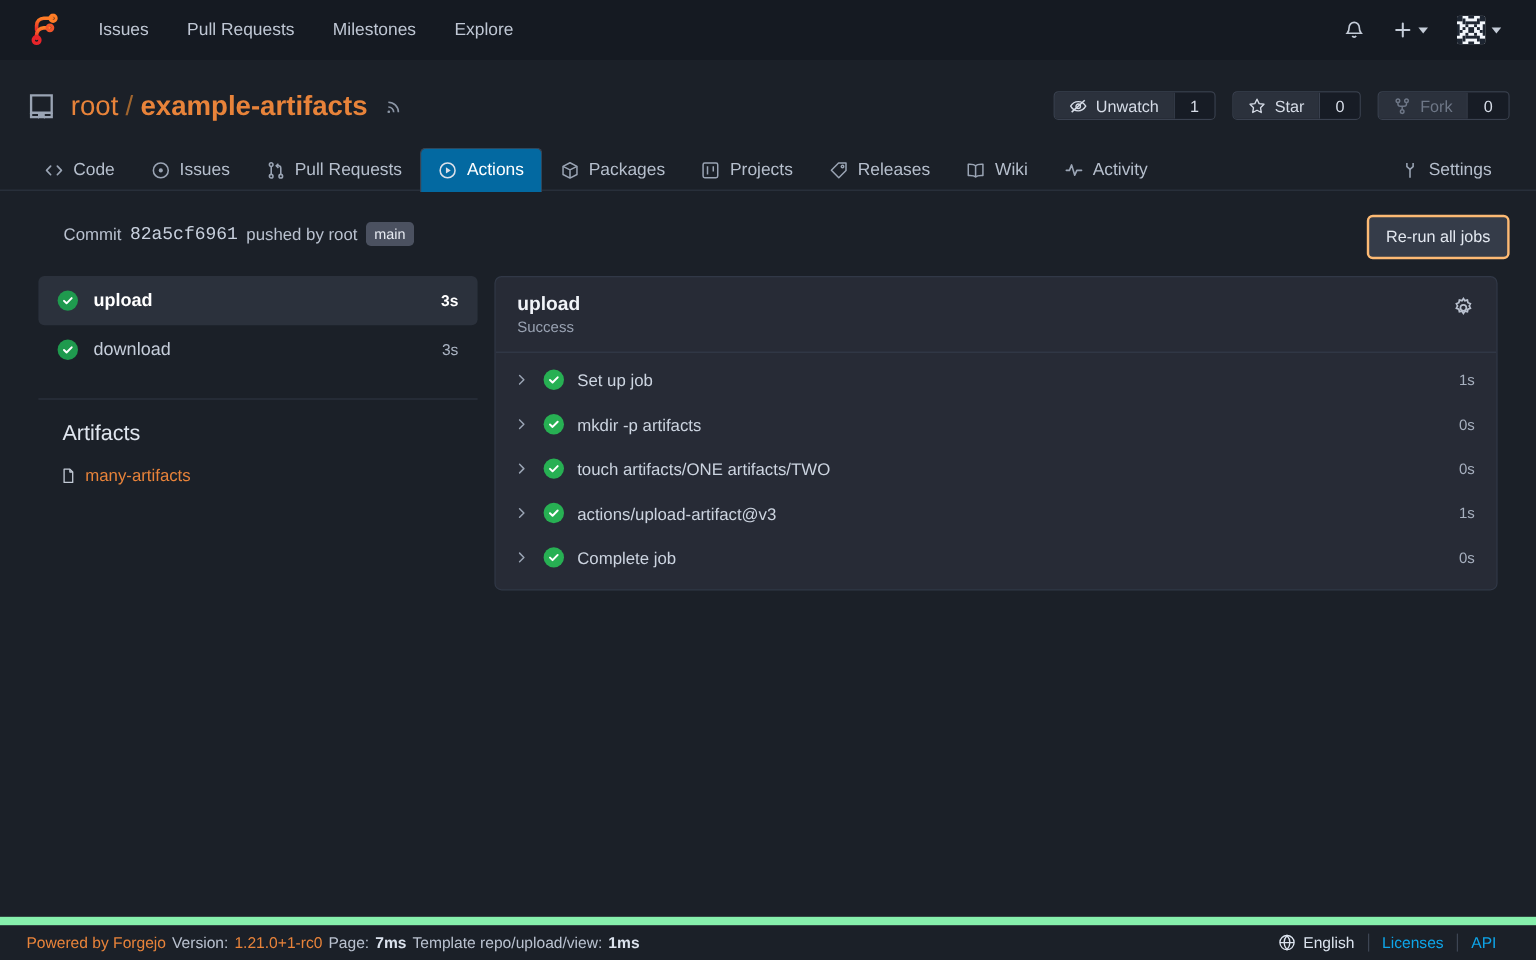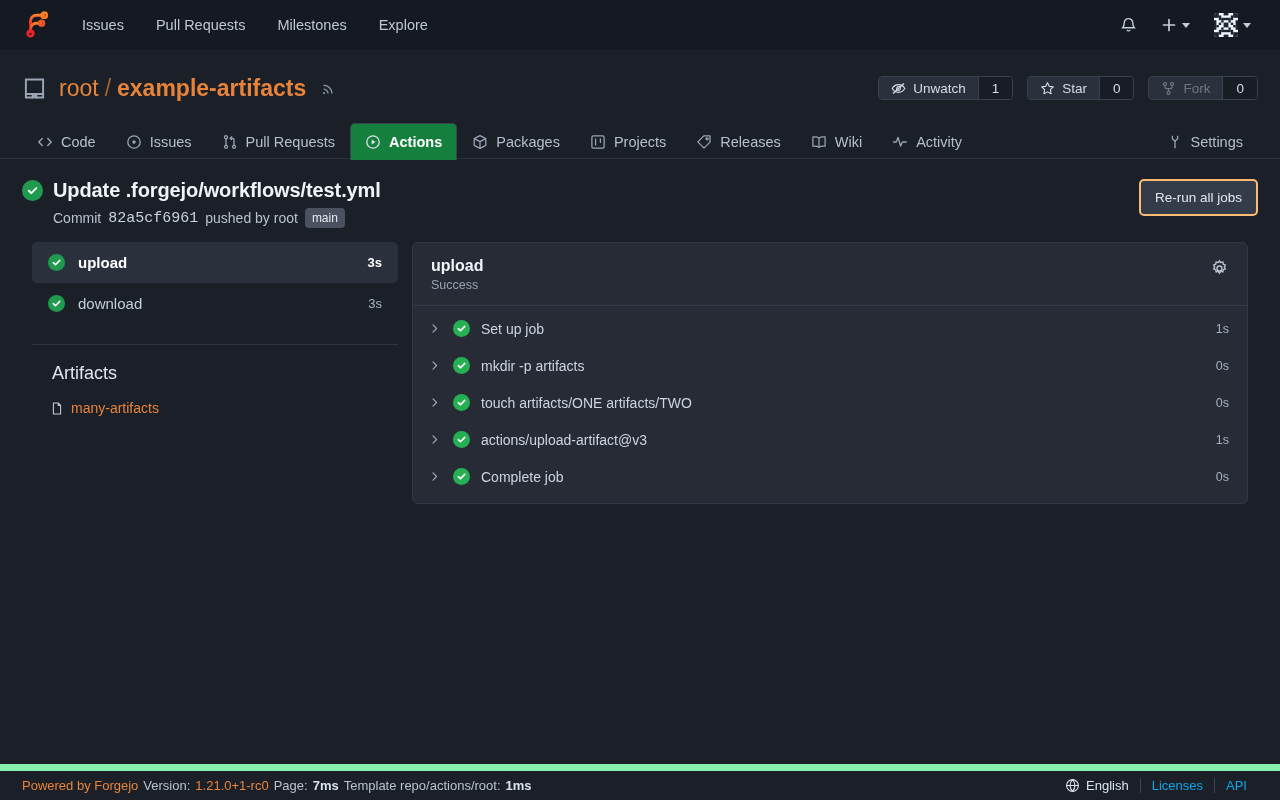--- a/index.html
+++ b/index.html
@@ -186,23 +186,23 @@
     border: 1px solid transparent;
     border-bottom: none;
     border-radius: 5px 5px 0 0;
     position: relative;
     top: 1px;
     margin-bottom: -1px;
   }
 
   .repo-tab.active {
     color: #ffffff;
-    font-weight: 700;
+    font-weight: 400;
     border-color: #3a4352;
-    background: #15803d;
+    background: #0369a1;
   }
 
   .repo-tab .ticon { color: #9aa4b4; display: flex; }
   .repo-tab.active .ticon { color: #dbe0ea; }
 
   .repo-tab-settings { margin-left: auto; }
 
   
   .run-header {
     display: flex;
@@ -732,28 +732,20 @@
         <path d="M8 7.1v7.1"></path>
       </svg>
     </span>
     <span>Settings</span>
   </a>
 
 </div>
 
 <div class="run-header">
   <div class="run-title-block">
-    <div class="run-title-line">
-      <span class="status-badge-ok">
-        <svg width="13" height="13" viewBox="0 0 16 16" fill="none" stroke="#ffffff" stroke-width="2.3" stroke-linecap="round" stroke-linejoin="round">
-          <path d="M3.4 8.3 6.5 11.3 12.7 5"></path>
-        </svg>
-      </span>
-      <span class="run-title-text">Update .forgejo/workflows/test.yml</span>
-    </div>
     <div class="run-subtitle">
       <span>Commit</span>
       <a class="commit-sha">82a5cf6961</a>
       <span>pushed by root</span>
       <span class="branch-badge">main</span>
     </div>
   </div>
 
   <button class="rerun-btn">Re-run all jobs</button>
 </div>
@@ -896,21 +888,21 @@
 
 </div>
 
 <div class="footer">
   <div class="footer-left">
     <a class="footer-accent">Powered by Forgejo</a>
     <span>Version:</span>
     <a class="footer-accent">1.21.0+1-rc0</a>
     <span>Page:</span>
     <span class="footer-strong">7ms</span>
-    <span>Template repo/actions/root:</span>
+    <span>Template repo/upload/view:</span>
     <span class="footer-strong">1ms</span>
   </div>
 
   <div class="footer-right">
     <a class="footer-lang">
       <span>
         <svg width="15" height="15" viewBox="0 0 16 16" fill="none" stroke="currentColor" stroke-width="1.2">
           <circle cx="8" cy="8" r="6.3"></circle>
           <path d="M1.7 8h12.6M8 1.7c1.8 2 2.6 4 2.6 6.3S9.8 12.3 8 14.3C6.2 12.3 5.4 10.3 5.4 8S6.2 3.7 8 1.7z"></path>
         </svg>

